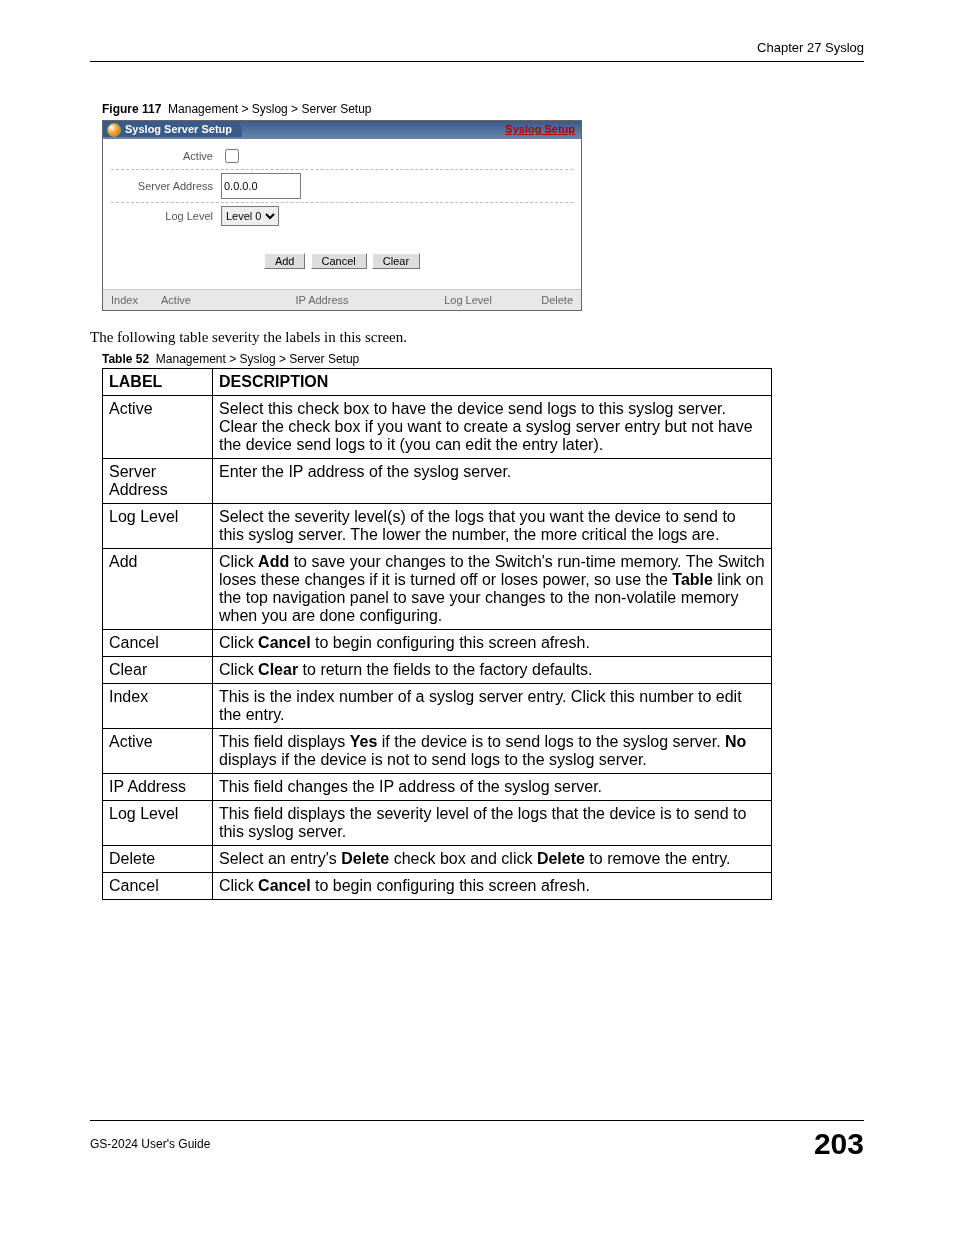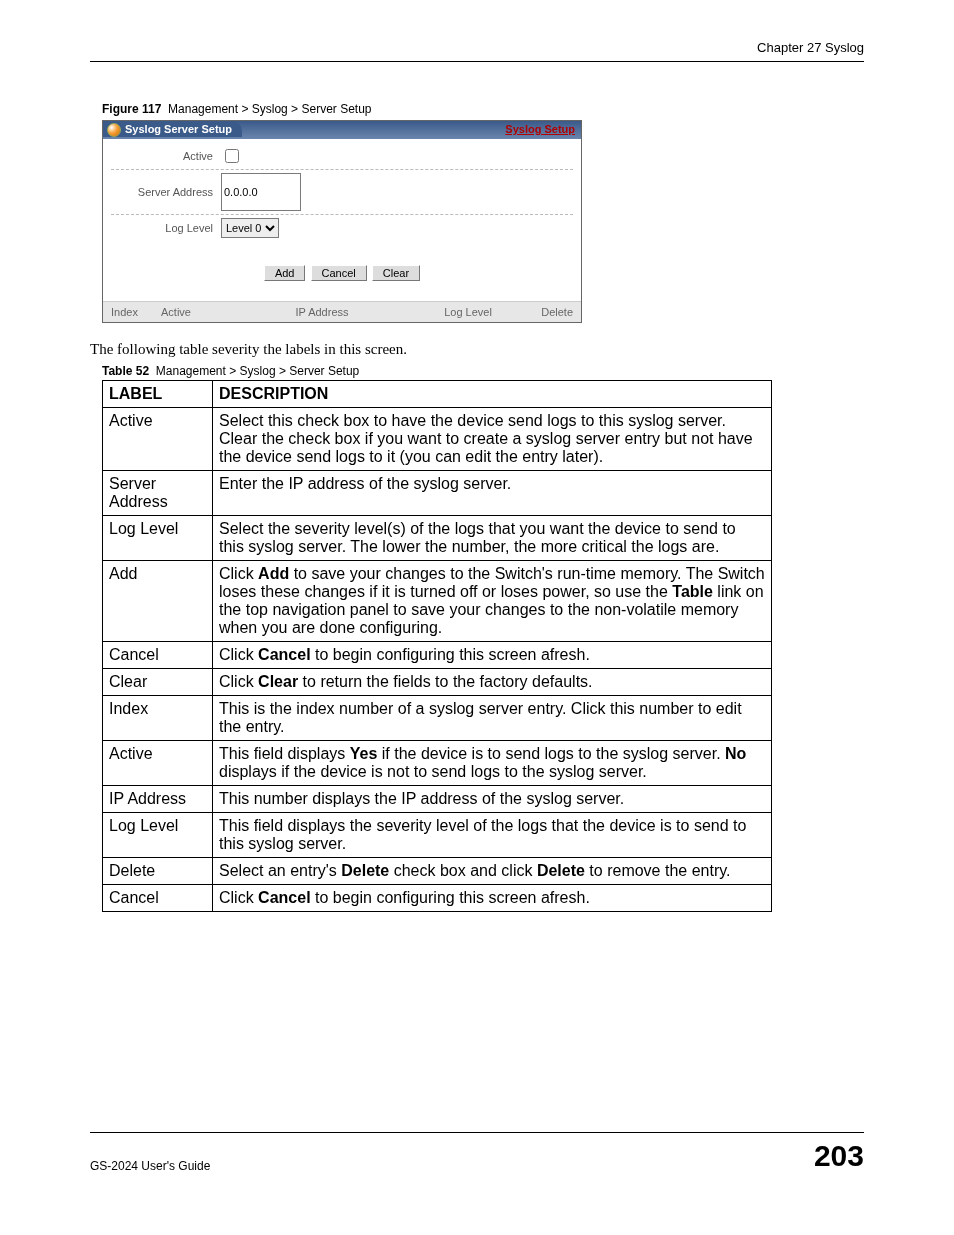--- a/index.html
+++ b/index.html
@@ -74,21 +74,21 @@
   .form-row:last-of-type { border-bottom: none; }
   .form-label {
     width: 110px;
     text-align: right;
     padding-right: 8px;
   }
   .form-field input[type="text"] {
     font-size: 11px;
     height: 25px;
     width: 80px;
-    padding: 18px 2px;
+    padding: 12px 2px;
     border: 1px solid #7a7a7a;
   }
   .form-field select {
     font-size: 11px;
     height: 20px;
     border: 1px solid #7a7a7a;
     background: #eee;
   }
   .form-field input[type="checkbox"] {
     width: 14px; height: 14px;
@@ -150,21 +150,21 @@
   }
   table.desc th {
     background: #fff;
     font-weight: bold;
   }
   table.desc td.label-col { width: 110px; }
 
   .footer {
     display: flex;
     justify-content: space-between;
-    align-items: flex-end;
+    align-items: center;
     border-top: 1px solid #000;
     margin-top: 220px;
     padding-top: 6px;
   }
   .footer-left { font-size: 12px; }
   .footer-right {
     font-size: 30px;
     font-weight: bold;
     font-family: Arial, sans-serif;
   }
@@ -259,21 +259,21 @@
       <tr>
         <td class="label-col">Index</td>
         <td>This is the index number of a syslog server entry. Click this number to edit the entry.</td>
       </tr>
       <tr>
         <td class="label-col">Active</td>
         <td>This field displays <b>Yes</b> if the device is to send logs to the syslog server. <b>No</b> displays if the device is not to send logs to the syslog server.</td>
       </tr>
       <tr>
         <td class="label-col">IP Address</td>
-        <td>This number displays the IP address of the syslog server.</td>
+        <td>This field changes the IP address of the syslog server.</td>
       </tr>
       <tr>
         <td class="label-col">Log Level</td>
         <td>This field displays the severity level of the logs that the device is to send to this syslog server.</td>
       </tr>
       <tr>
         <td class="label-col">Delete</td>
         <td>Select an entry's <b>Delete</b> check box and click <b>Delete</b> to remove the entry.</td>
       </tr>
       <tr>

